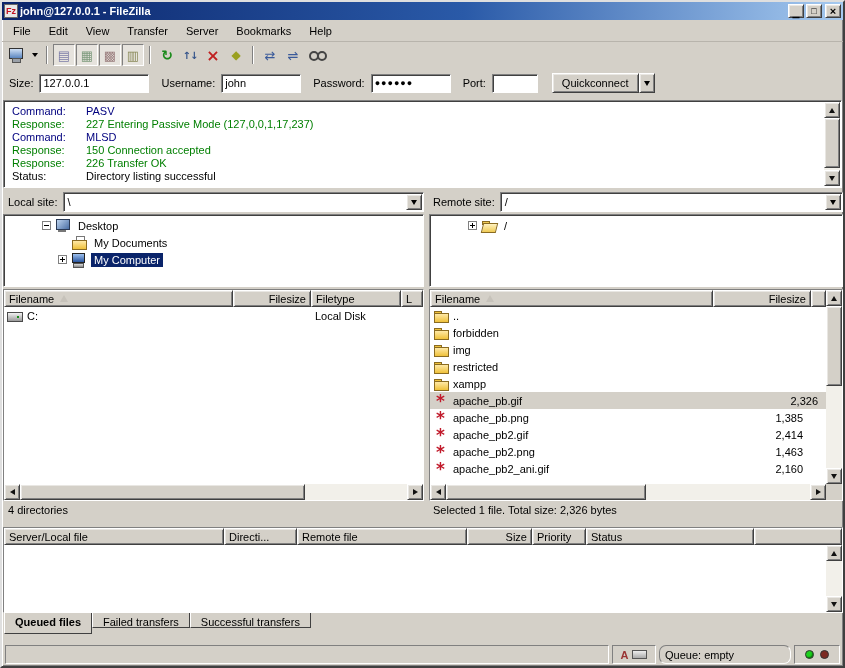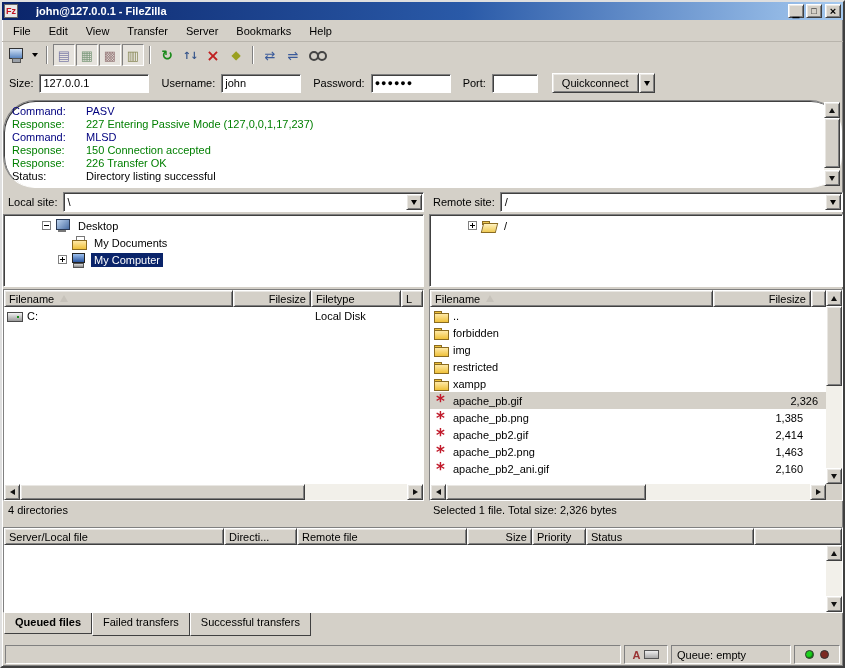--- a/index.html
+++ b/index.html
@@ -10,21 +10,21 @@
          border:2px solid; border-color:#dfdfdf #404040 #404040 #dfdfdf;
          box-shadow:inset 1px 1px 0 #fff, inset -1px -1px 0 #808080; }
 
   .raised { background:#d4d0c8; border:1px solid; border-color:#fff #404040 #404040 #fff;
             box-shadow:inset 1px 1px 0 #e9e7e3, inset -1px -1px 0 #808080; }
   .sunken { border:1px solid; border-color:#808080 #fff #fff #808080; box-shadow:inset 1px 1px 0 #404040; }
 
   
   .titlebar { position:absolute; left:0; top:0; right:0; height:18px;
               background:linear-gradient(90deg,#0a246a 0%,#2a5aa8 55%,#a6caf0 100%);
-              display:flex; align-items:center; gap:18px; padding:0 2px;justify-content:flex-end; }
+              display:flex; align-items:center; gap:2px; padding:0 2px;justify-content:flex-end; }
   .appicon { width:14px; height:14px; background:#e8e8e8; border:1px solid #666; color:#c01020;
              font-weight:bold; font-size:9px; display:flex; align-items:center; justify-content:center; }
   .wtitle { flex:1; color:#fff; font-weight:bold; white-space:nowrap; overflow:hidden; }
   .winbtns { display:flex; gap:2px; }
   .winbtn { width:16px; height:14px; font-size:9px; line-height:9px; display:flex; align-items:center;
             justify-content:center; font-family:"Liberation Sans",sans-serif; }
   .winbtn.min span { transform:translateY(2px); }
   .winbtn.cls { font-weight:bold; font-size:11px; margin-left:1px; }
 
   
@@ -71,21 +71,21 @@
          box-shadow:inset 1px 1px 0 #404040; padding:0 3px; font:11px "Liberation Sans",sans-serif; }
   .w-host { width:110px; } .w-user { width:80px; } .w-pass { width:80px; font-size:9px; letter-spacing:1px; }
   .w-port { width:46px; }
   .ml12 { margin-left:12px; } .ml14 { margin-left:14px; }
   .btn { height:20px; padding:0 9px; font:11px "Liberation Sans",sans-serif; }
   .qc-drop { width:16px; height:20px; display:flex; align-items:center; justify-content:center; padding:0; }
   .tri-down { width:0; height:0; border-left:3px solid transparent; border-right:3px solid transparent;
               border-top:5px solid #000; }
 
   
-  .log { position:absolute; left:1px; right:1px; top:98px; height:88px; background:#fff;border-radius:32px; }
+  .log { position:absolute; left:1px; right:1px; top:98px; height:88px; background:#fff; }
   .log-lines { position:absolute; left:1px; top:1px; right:18px; bottom:1px; padding:3px 0 0 7px;
                line-height:13px; overflow:hidden; white-space:nowrap; }
   .log-prefix { display:inline-block; width:74px; }
   .lk-command  { color:#00007f; }
   .lk-response { color:#007f00; }
   .lk-status   { color:#000000; }
 
   
   .vscroll { position:absolute; width:16px; display:flex; flex-direction:column; background:#f2f0ea; }
   .log .vscroll { top:1px; right:1px; bottom:1px; }
@@ -183,33 +183,33 @@
   .queuebox { position:absolute; left:1px; top:525px; width:840px; height:86px; background:#fff;
               display:flex; flex-direction:column; }
   .w-q0 { width:220px; } .w-q1 { width:73px; } .w-q2 { width:170px; }
   .w-q3 { width:65px; } .w-q4 { width:54px; } .w-q5 { width:168px; }
   .qlist { flex:1; position:relative; background:#fff; }
   .qlist .vscroll { top:0; right:0; bottom:0; }
 
   
   .tabs { position:absolute; left:2px; top:611px; height:22px; display:flex; align-items:flex-start; }
   .tab { background:#d4d0c8; border:1px solid; border-top:none; border-color:#d4d0c8 #404040 #404040 #fff;
-         padding:3px 10px 2px; height:23px; white-space:nowrap; }
+         padding:3px 10px 2px; height:15px; white-space:nowrap; }
   .tab.active { font-weight:bold; height:21px; border-left-color:#fff; }
 
   
   .statusbar { position:absolute; left:0; right:0; bottom:0; height:23px; display:flex; align-items:center;
                gap:3px; padding:0 3px; }
   .sb-panel { height:19px; border:1px solid; border-color:#808080 #fff #fff #808080; display:flex;
               align-items:center; padding:0 5px; }
   .sb-panel.main { flex:1; }
   .sb-panel.icons { width:44px; justify-content:center; gap:4px; }
   .sbi-a { color:#993333; font-weight:bold; }
   .sbi-kbd { width:15px; height:9px; background:linear-gradient(#eee,#aaa); border:1px solid #555; }
-  .sb-panel.queue { width:120px; }
+  .sb-panel.queue { width:132px;border-radius:7px; }
   .sb-panel.leds { width:46px; justify-content:center; gap:6px; }
   .led { width:9px; height:9px; border-radius:50%; border:1px solid #333; }
   .led.green { background:#1ed11e; box-shadow:inset -1px -1px 1px #0a7a0a; }
   .led.red   { background:#7c2a22; }
 </style>
 </head>
 <body>
 
 <div id="app" data-name="filezilla-window">
 

